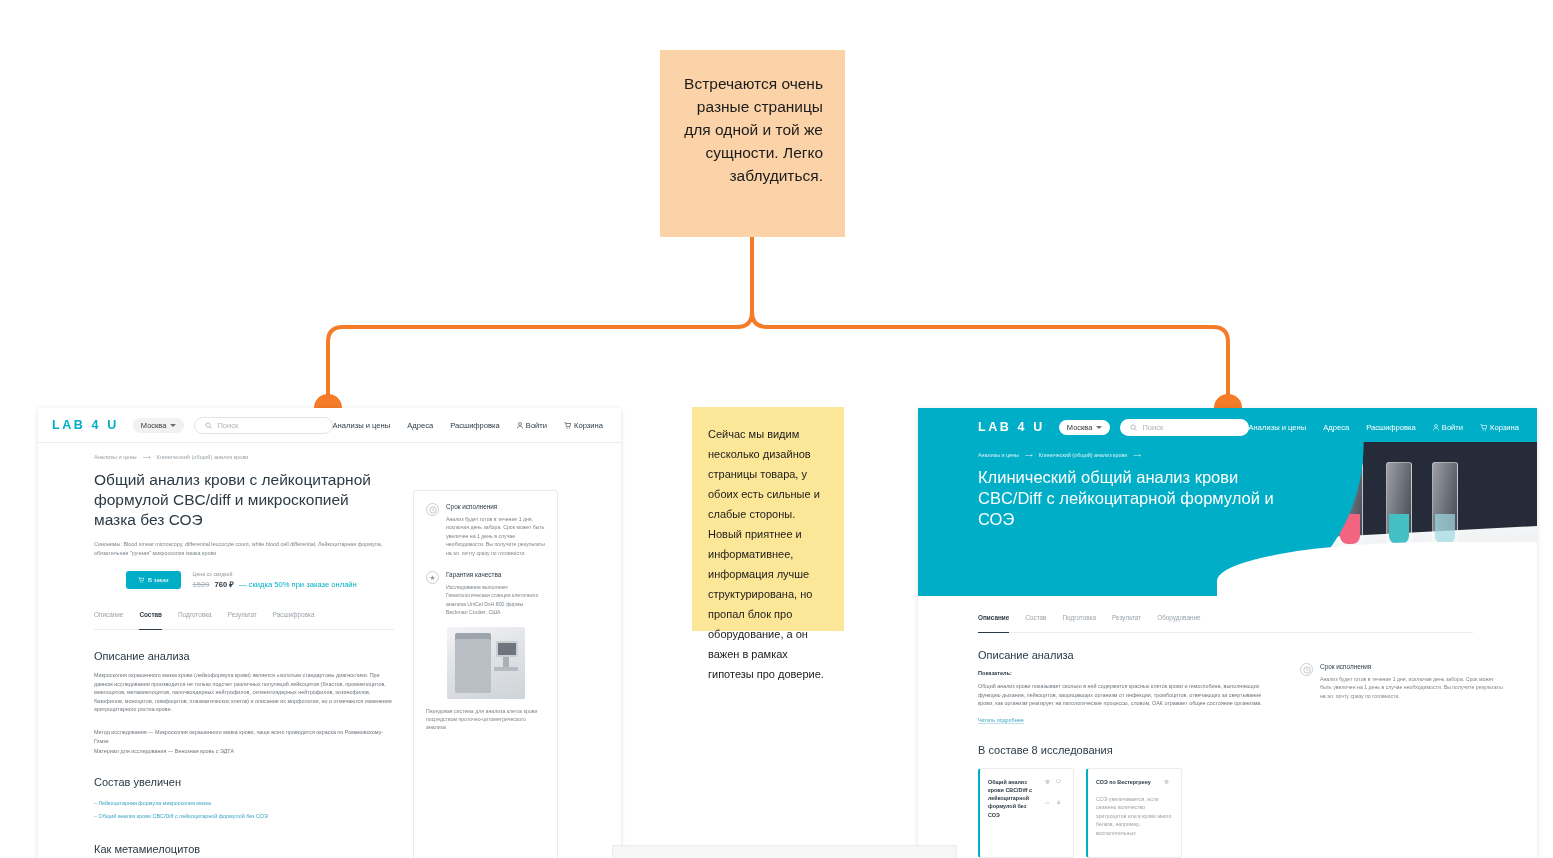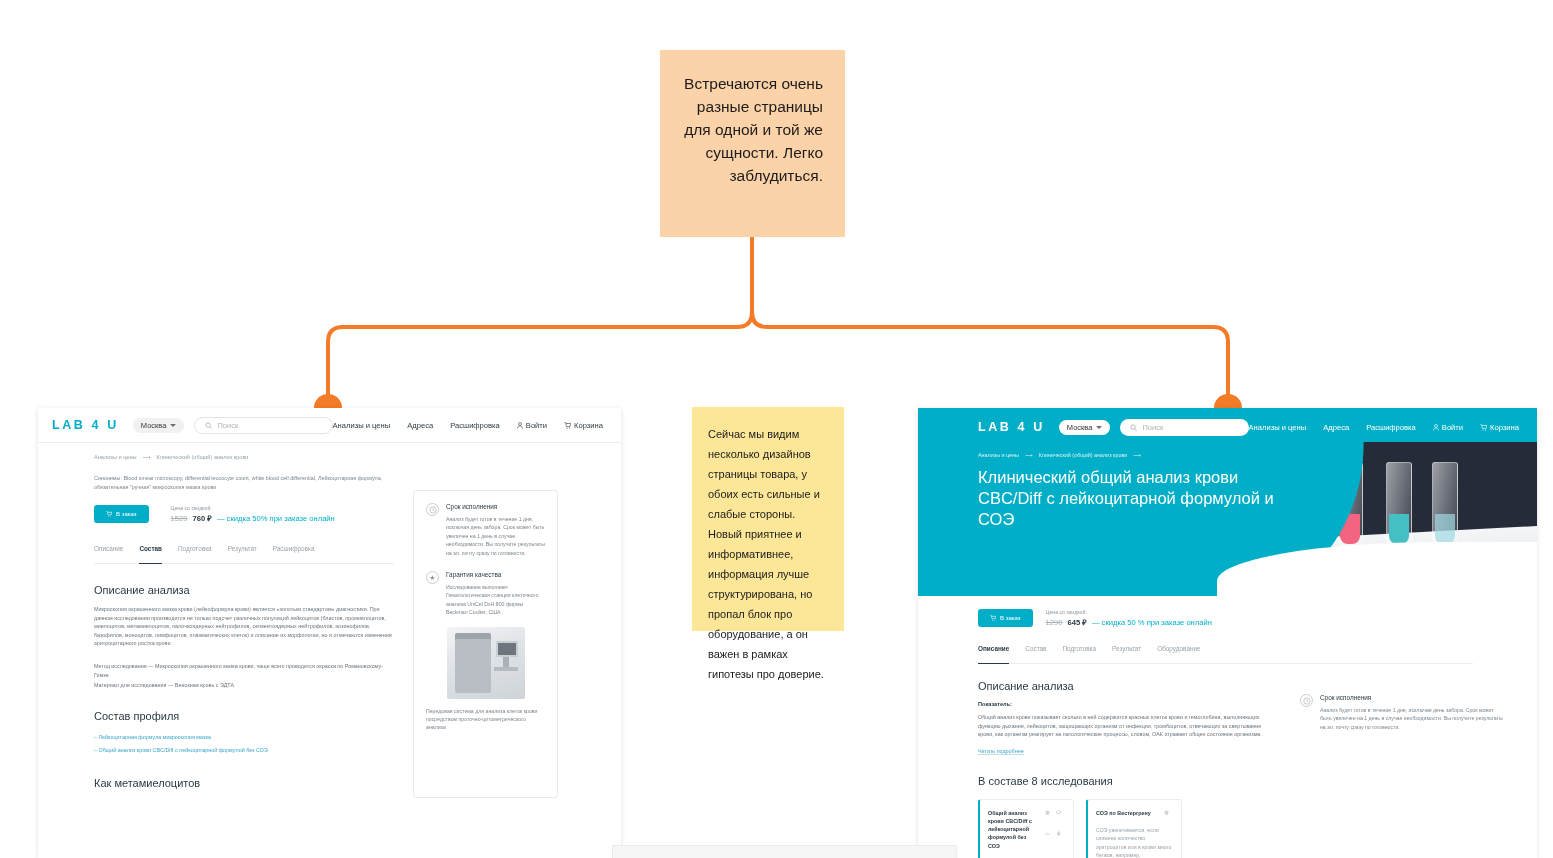--- a/index.html
+++ b/index.html
@@ -45,21 +45,21 @@
   .hdr-nav span.navlink { font-size: 7.6px; color: #2f3c46; white-space: nowrap; }
   .nav-ico { display: inline-flex; align-items: center; gap: 3px; }
 
   .crumbs { padding: 11px 0 0 56px; font-size: 5.6px; color: #9aa3aa; display: flex; gap: 6px; align-items: center; }
   .crumbs .arrw { color: #9aa3aa; }
 
   .body-left { display: flex; padding: 4px 18px 0 56px; }
   .col-main-l { width: 300px; }
   h1.title-l { font-size: 15.5px; line-height: 20px; font-weight: 400; color: #2b3a44; margin: 6px 0 0 0; }
   .synonyms { margin-top: 10px; font-size: 5.4px; line-height: 8.5px; color: #7d868d; }
-  .buyrow { display: flex; align-items: center; gap: 22px; margin-top: 14px; }
+  .buyrow { display: flex; align-items: center; gap: 12px; margin-top: 14px; margin-left: 32px; }
   .btn-buy { background: #00AEC7; color: #fff; border-radius: 3px; font-size: 6px;
              padding: 6px 12px; display: inline-flex; align-items: center; gap: 4px; white-space: nowrap; }
   .pricelbl { font-size: 5.2px; color: #8e979e; }
   .pricerow { margin-top: 2px; font-size: 7.6px; color: #2b3a44; white-space: nowrap; }
   .price-old { text-decoration: line-through; color: #a9b1b7; margin-right: 3px; }
   .price-new { font-weight: 700; }
   .price-disc { color: #00AEC7; margin-left: 3px; }
 
   .tabs { display: flex; gap: 16px; margin: 22px 0 0 0; border-bottom: 1px solid #ececec; padding-bottom: 6px; }
   .tab { font-size: 6.4px; color: #9aa3aa; position: relative; padding-bottom: 5px; }
@@ -198,20 +198,21 @@
     </div>
 
     <div class="crumbs">
       <span>Анализы и цены</span>
       <span class="arrw">⟶</span>
       <span>Клинический (общий) анализ крови</span>
     </div>
 
     <div class="body-left">
       <div class="col-main-l">
+        <h1 class="title-l">Общий анализ крови с лейкоцитарной формулой CBC/diff и микроскопией мазка без СОЭ</h1>
         <div class="synonyms">Синонимы: Blood smear microscopy, differential leucocyte count, white blood cell differential, Лейкоцитарная формула, обязательная "ручная" микроскопия мазка крови</div>
 
         <div class="buyrow">
           <div class="btn-buy">
             <svg width="6" height="6" viewBox="0 0 14 14">
               <path d="M1 1h2l2 8h7l2-6H4" fill="none" stroke="#fff" stroke-width="1.4"></path>
               <circle cx="6" cy="12" r="1.1" fill="#fff"></circle>
                 <circle cx="11" cy="12" r="1.1" fill="#fff"></circle>
             </svg>
             <span>В заказ</span>
@@ -232,21 +233,21 @@
           <div class="tab">Подготовка</div>
           <div class="tab">Результат</div>
           <div class="tab">Расшифровка</div>
         </div>
 
         <h2 class="sec">Описание анализа</h2>
         <p class="para">Микроскопия окрашенного мазка крови (лейкоформула крови) является «золотым стандартом» диагностики. При данном исследовании производится не только подсчет различных популяций лейкоцитов (бластов, промиелоцитов, миелоцитов, метамиелоцитов, палочкоядерных нейтрофилов, сегментоядерных нейтрофилов, эозинофилов, базофилов, моноцитов, лимфоцитов, плазматических клеток) и описание их морфологии, но и отмечаются изменения эритроцитарного ростка крови.</p>
         <p class="para">Метод исследования — Микроскопия окрашенного мазка крови, чаще всего проводится окраска по Романовскому-Гимзе</p>
         <p class="para" style="margin-top:2px">Материал для исследования — Венозная кровь с ЭДТА</p>
 
-        <h2 class="sec">Состав профиля</h2>
+        <h2 class="sec">Состав увеличен</h2>
         <div class="linklist">
           <div>– Лейкоцитарная формула микроскопия мазка</div>
           <div>– Общий анализ крови CBC/Diff с лейкоцитарной формулой без СОЭ</div>
         </div>
 
         <h2 class="sec">Как метамиелоцитов</h2>
       </div>
 
       <div class="card-l">
         <div class="cl-item">
@@ -339,38 +340,20 @@
 
       <div class="crumbs-r">
         <span>Анализы и цены</span>
         <span>⟶</span>
         <span>Клинический (общий) анализ крови</span>
         <span>⟶</span>
       </div>
       <h1 class="title-r">Клинический общий анализ крови CBC/Diff с лейкоцитарной формулой и СОЭ</h1>
     </div>
 
-    <div class="buyrow-r">
-      <div class="btn-buy">
-        <svg width="6" height="6" viewBox="0 0 14 14">
-          <path d="M1 1h2l2 8h7l2-6H4" fill="none" stroke="#fff" stroke-width="1.4"></path>
-          <circle cx="6" cy="12" r="1.1" fill="#fff"></circle>
-            <circle cx="11" cy="12" r="1.1" fill="#fff"></circle>
-        </svg>
-        <span>В заказ</span>
-      </div>
-      <div>
-        <div class="pricelbl">Цена со скидкой:</div>
-        <div class="pricerow">
-          <span class="price-old">1290</span>
-          <span class="price-new">645 ₽</span>
-          <span class="price-disc">— скидка 50 % при заказе онлайн</span>
-        </div>
-      </div>
-    </div>
 
     <div class="tabs-r">
       <div class="tab active">Описание</div>
       <div class="tab">Состав</div>
       <div class="tab">Подготовка</div>
       <div class="tab">Результат</div>
       <div class="tab">Оборудование</div>
     </div>
 
     <div class="body-right">

